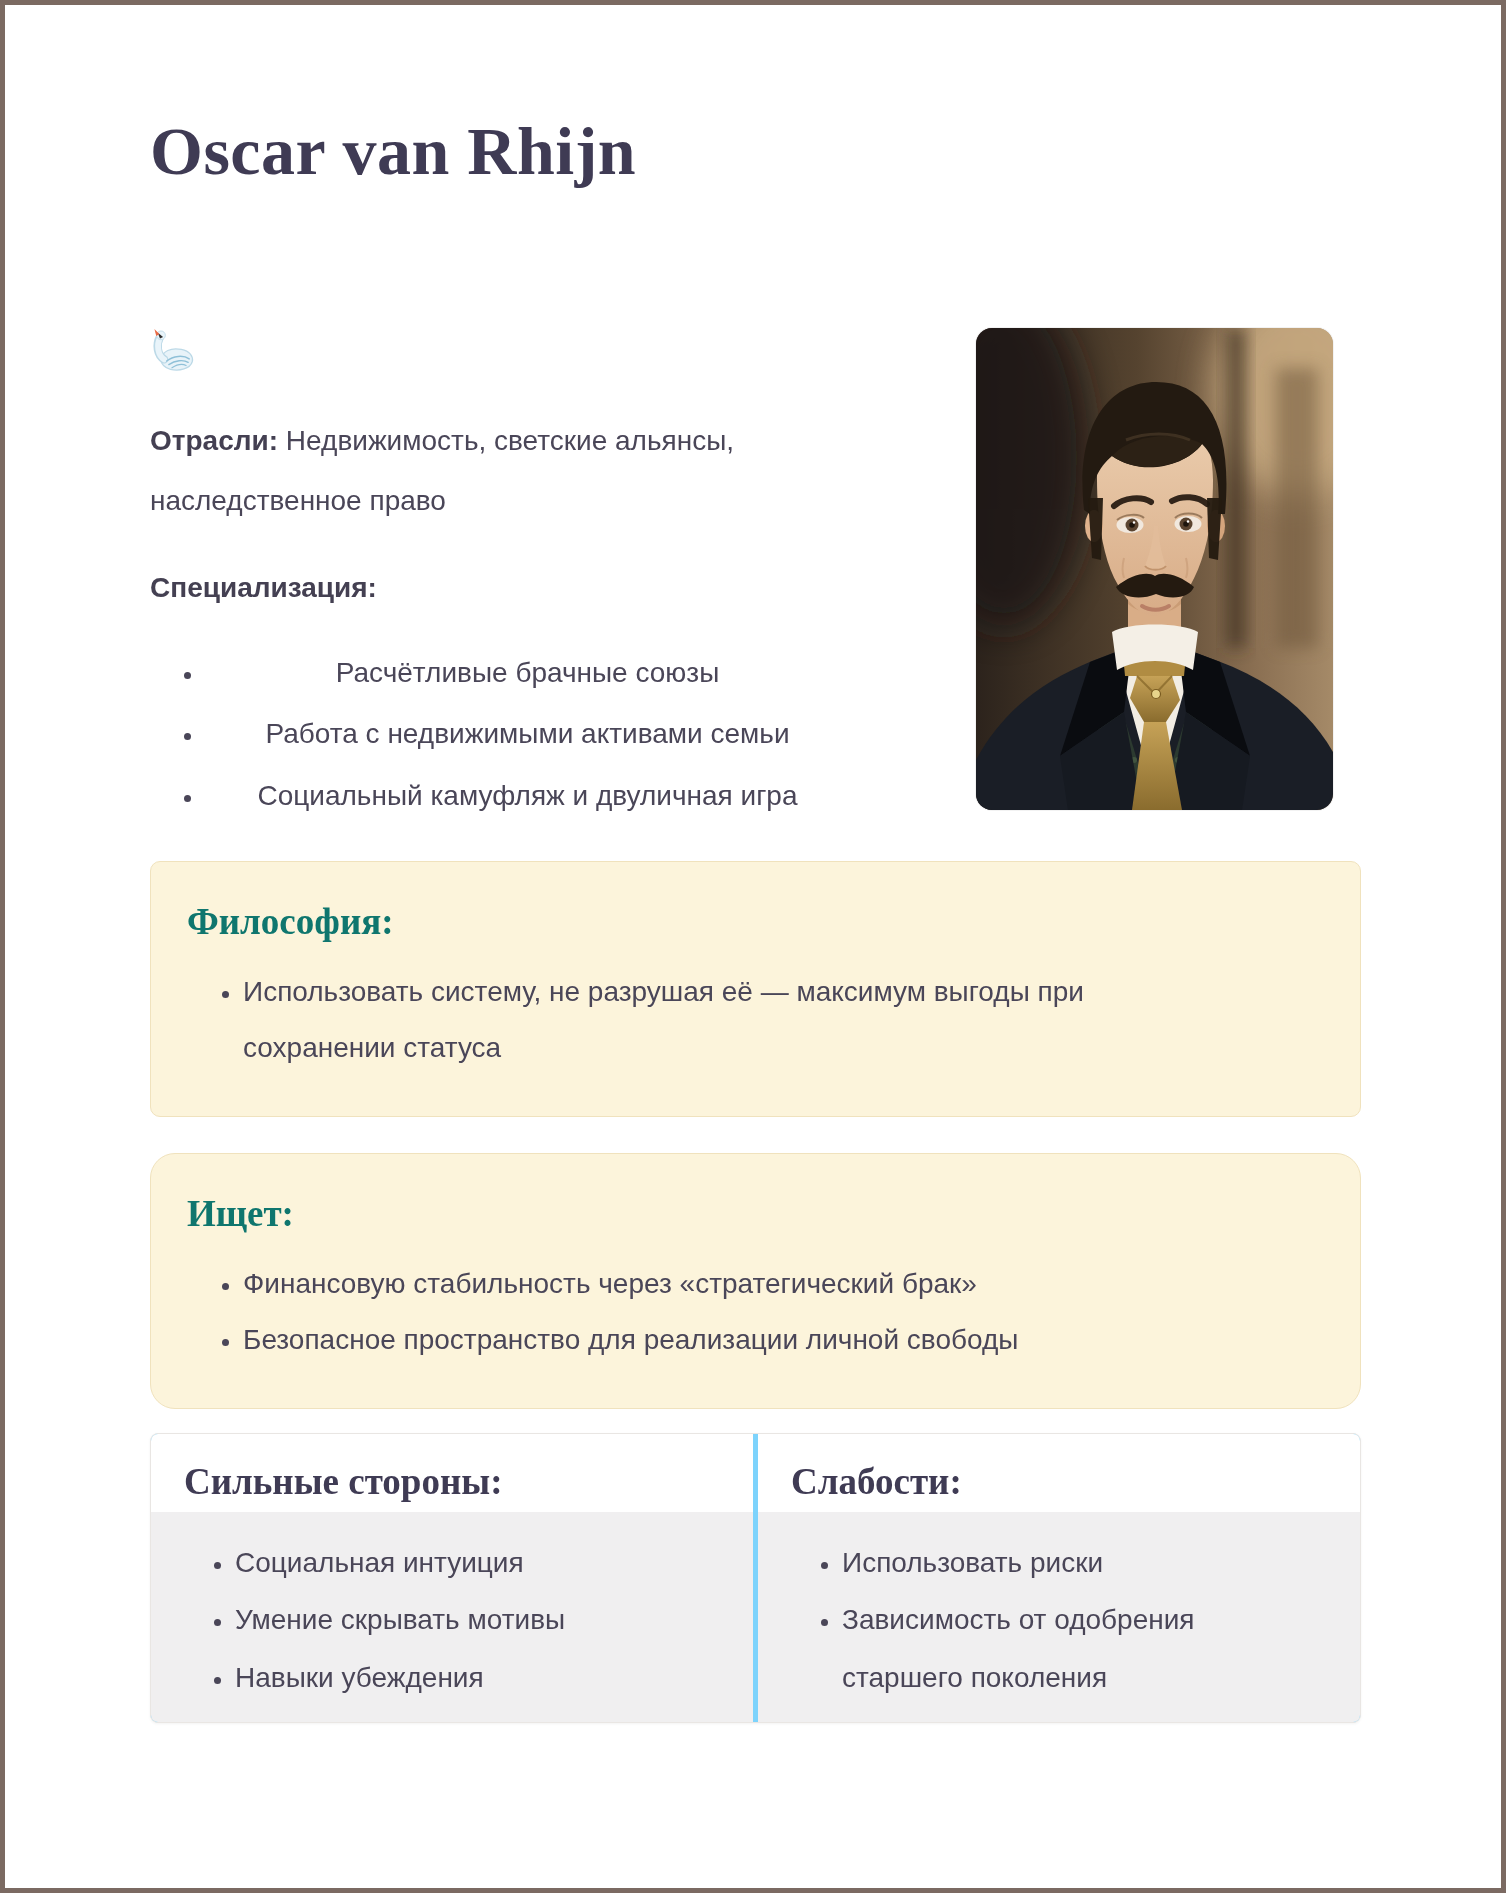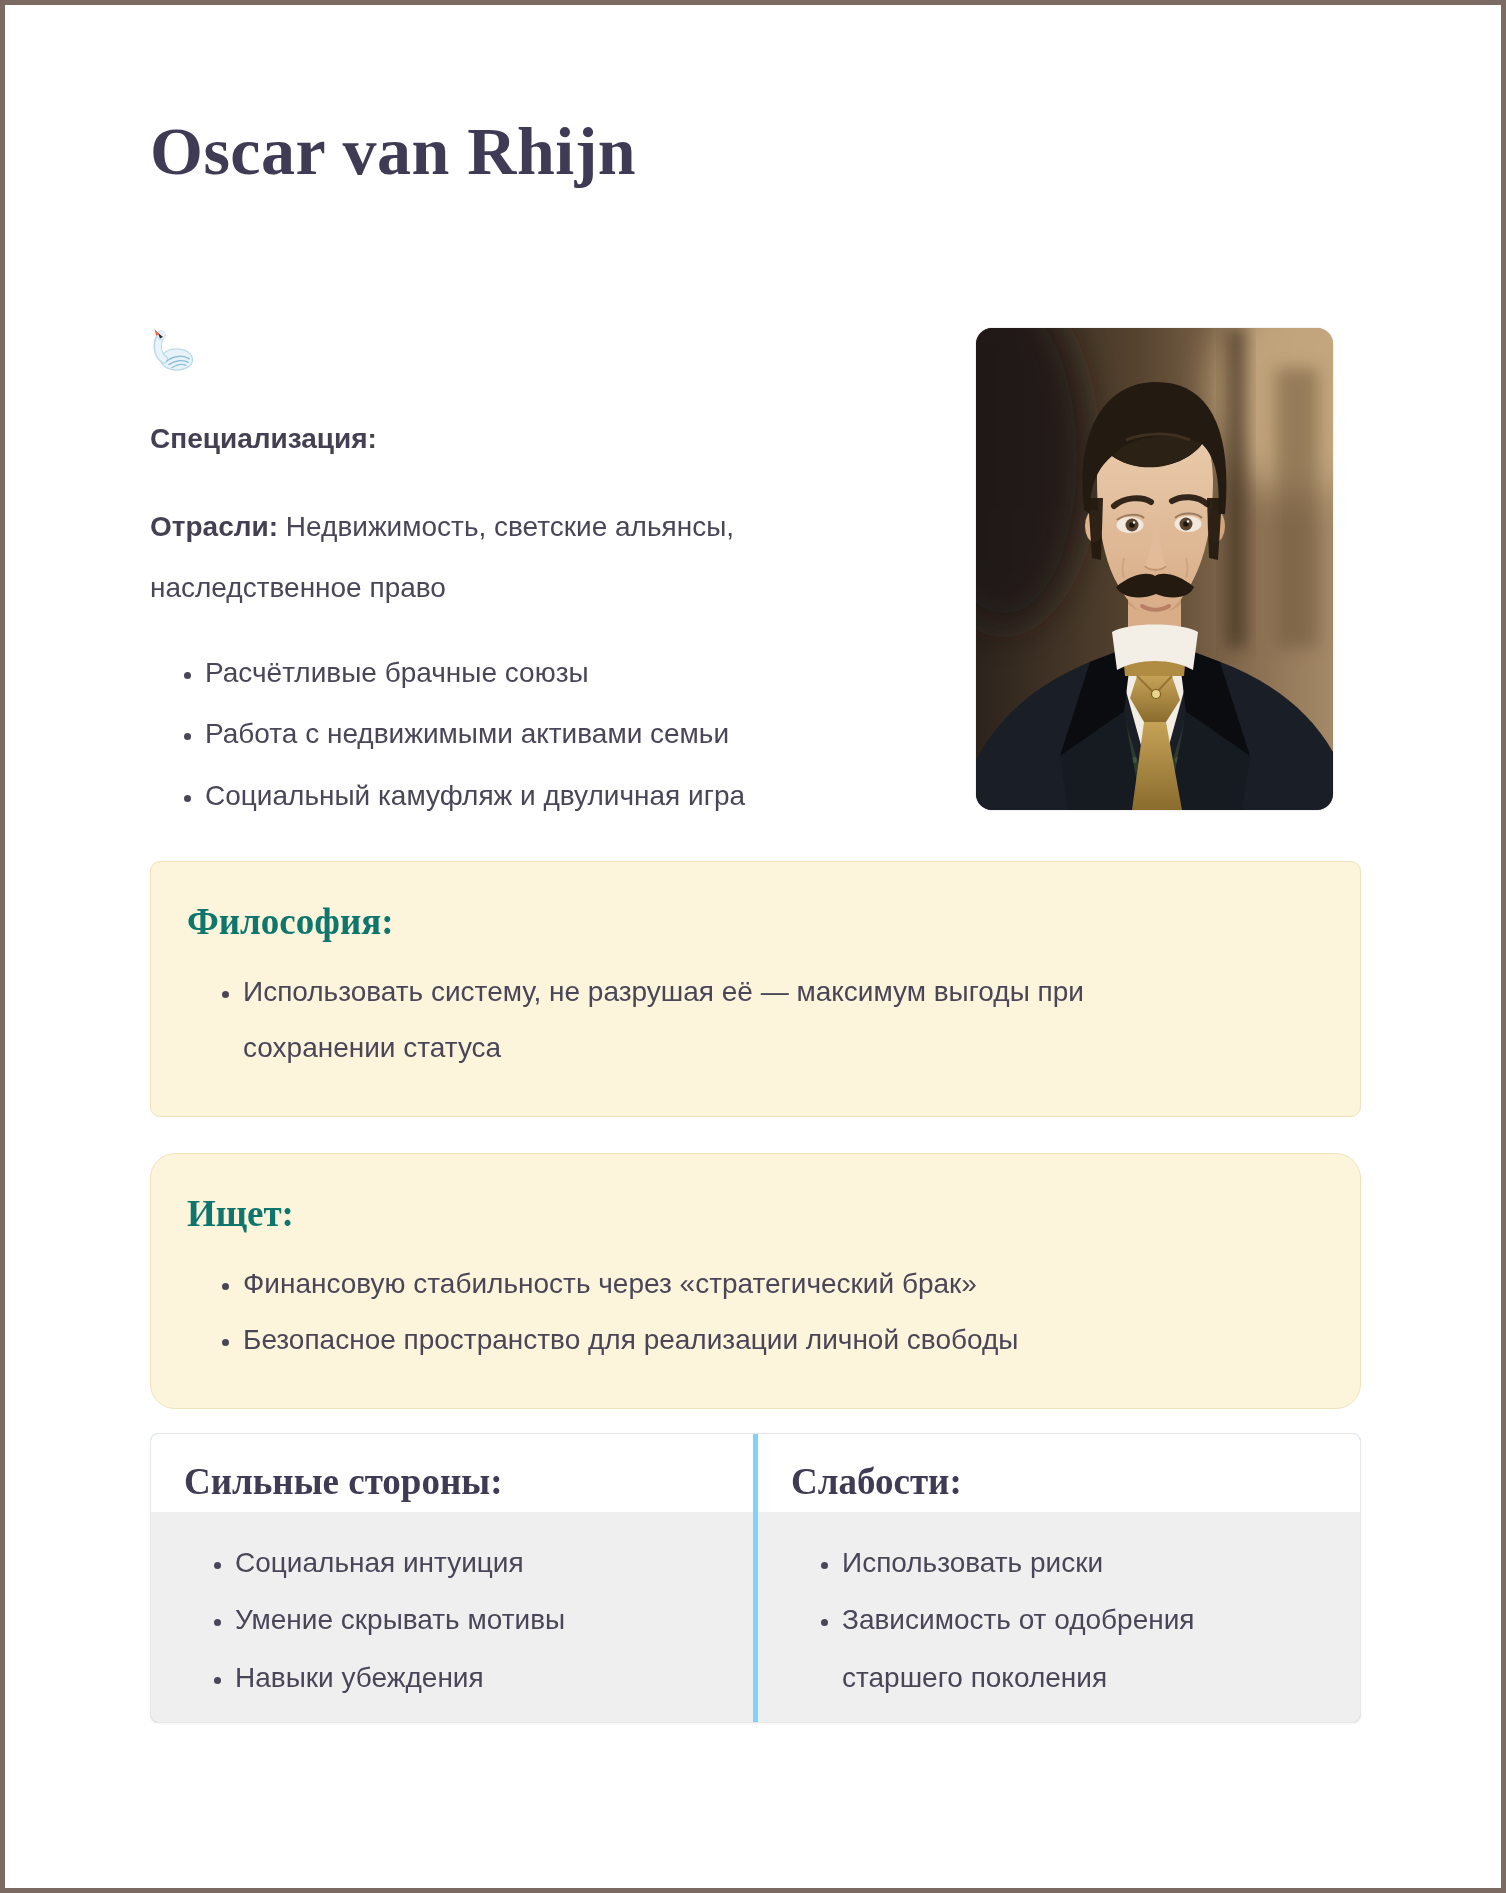--- a/index.html
+++ b/index.html
@@ -28,21 +28,21 @@
     font-size: 39px; line-height: 1.62; font-weight: 700;
     color: #3f3b54; margin: 0; max-width: 600px;
   }
   .swan { display: inline-block; width: 46px; height: 46px; vertical-align: -8px; margin-right: 12px; }
   .swan svg { width: 100%; height: 100%; }
 
   p.para { font-size: 28px; line-height: 2.15; margin: 28px 0 0 0; max-width: 690px; }
   p.para strong { font-weight: 700; color: #444052; }
   p.label-only { margin-top: 26px; }
 
-  ul.blist { list-style: disc; margin: 24px 0 0 0; padding: 0 0 0 55px; }
+  ul.blist { list-style: disc; margin: 24px 0 0 0; padding: 0 0 0 55px; text-align: center; }
   ul.blist li { font-size: 28px; line-height: 2.2; color: #4a4658; }
   ul.blist li::marker { color: #4a4658; font-size: 24px; }
 
   .photo {
     width: 357px; height: 482px; flex: none;
     border-radius: 16px; overflow: hidden;
     margin: 8px 28px 0 0;
     box-shadow: 0 0 0 1px rgba(0,0,0,0.05);
   }
   .photo svg { display: block; width: 357px; height: 482px; }
@@ -101,23 +101,23 @@
         <path d="M13.5,31 C7,27 5.5,17 9.5,9.5" fill="none" stroke="#bcd9e7" stroke-width="8" stroke-linecap="round"></path>
         <path d="M13.5,31 C7.4,27 6,17 9.8,10" fill="none" stroke="#e9f4fa" stroke-width="5.6" stroke-linecap="round"></path>
         <circle cx="10.5" cy="8" r="4.2" fill="#e9f4fa" stroke="#bcd9e7" stroke-width="0.8"></circle>
         <path d="M7.5,5.5 L12.5,9.5 L9.5,11 Z" fill="#2d2d2d"></path>
         <path d="M4.2,1.8 L9,6.8 L6,8.6 Z" fill="#e96a45"></path>
         <path d="M16,32.5 C22,27.5 32,26.5 37.5,30.5" fill="none" stroke="#8fc0d8" stroke-width="1.4" stroke-linecap="round"></path>
         <path d="M18,36 C24,31.8 32,31 36.5,33.8" fill="none" stroke="#8fc0d8" stroke-width="1.3" stroke-linecap="round"></path>
         <path d="M21,39 C26,35.8 31,35 34.5,36.8" fill="none" stroke="#8fc0d8" stroke-width="1.2" stroke-linecap="round"></path>
       </svg></span></h2>
 
+      <p class="para"><strong>Отрасли:</strong> <span>Недвижимость, светские альянсы, наследственное право</span></p>
+
       <p class="para label-only"><strong>Специализация:</strong></p>
-
-      <p class="para"><strong>Отрасли:</strong> <span>Недвижимость, светские альянсы, наследственное право</span></p>
 
       <ul class="blist">
         <li>Расчётливые брачные союзы</li>
         <li>Работа с недвижимыми активами семьи</li>
         <li>Социальный камуфляж и двуличная игра</li>
       </ul>
     </div>
 
     <div class="photo">
       <svg viewBox="0 0 357 482" xmlns="http://www.w3.org/2000/svg">

